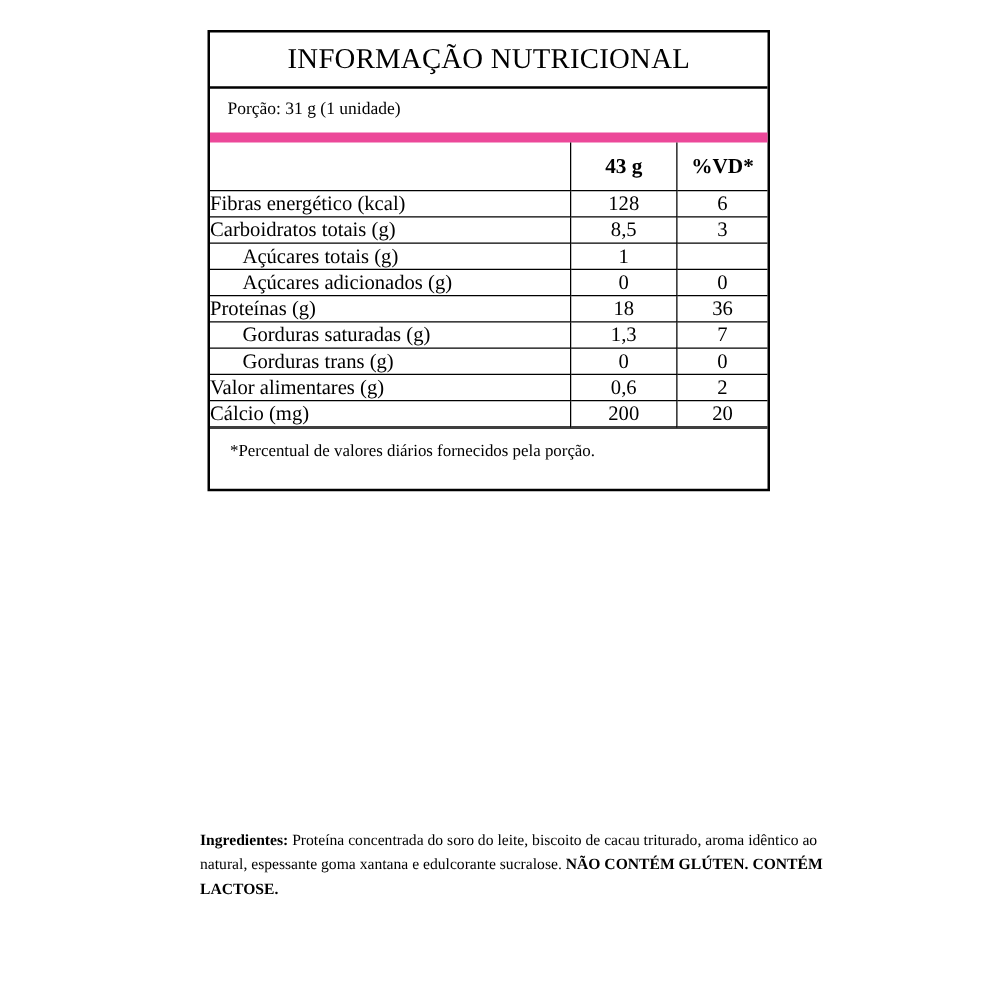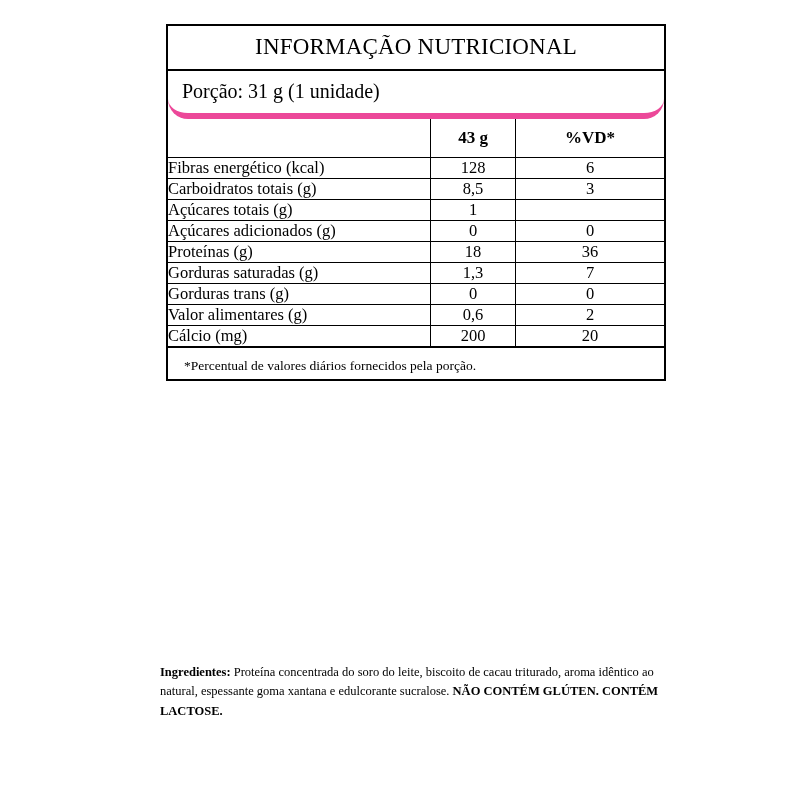--- a/index.html
+++ b/index.html
@@ -13,40 +13,39 @@
     font-family: "Liberation Serif", serif;
     color: #000000;
     position: relative;
     overflow: hidden;
   }
 
   .panel {
     position: absolute;
     left: 166px;
     top: 24px;
-    width: 500px;
+    width: 450px;
     border: 2px solid #000000;
     box-sizing: border-box;
     background: #ffffff;
   }
 
   .nut-title {
     text-align: center;
     font-size: 23px;
     letter-spacing: 0.2px;
     padding: 8px 4px 9px 4px;
     border-bottom: 2px solid #000000;
     font-family: "Liberation Serif", serif;
   }
 
   .portion {
-    font-size: 20px;
+    font-size: 14px;
     padding: 9px 0 10px 14px;
-    border-bottom: 6px solid #ec4899;
-    border-radius: 20px;
+    border-bottom: 8px solid #ec4899;
   }
 
   table.nut {
     width: 100%;
     border-collapse: collapse;
     font-size: 16.5px;
   }
 
   table.nut td, table.nut th {
     border-bottom: 1px solid #000000;
@@ -61,37 +60,38 @@
     height: 38px;
   }
 
   .c-name {
     text-align: left;
     padding: 7px 4px 8px 14px;
     width: 262px;
     border-right: 1px solid #000000;
   }
   .c-name.indent {
+    padding-left: 26px;
   }
   .c-amt {
     text-align: center;
     width: 84px;
     border-right: 1px solid #000000;
     padding: 7px 0 8px 0;
   }
   .c-dv {
     text-align: center;
     padding: 7px 0 8px 0;
   }
 
   tr.head .c-name { border-bottom: 1px solid #000000; }
 
   .footnote {
     font-size: 13.5px;
-    padding: 10px 8px 5px 16px;
+    padding: 10px 8px 22px 16px;
     border-top: 1px solid #000000;
   }
 
   .nolineb td { border-bottom: none; }
 
   .ingredients {
     position: absolute;
     left: 160px;
     top: 663px;
     width: 530px;

